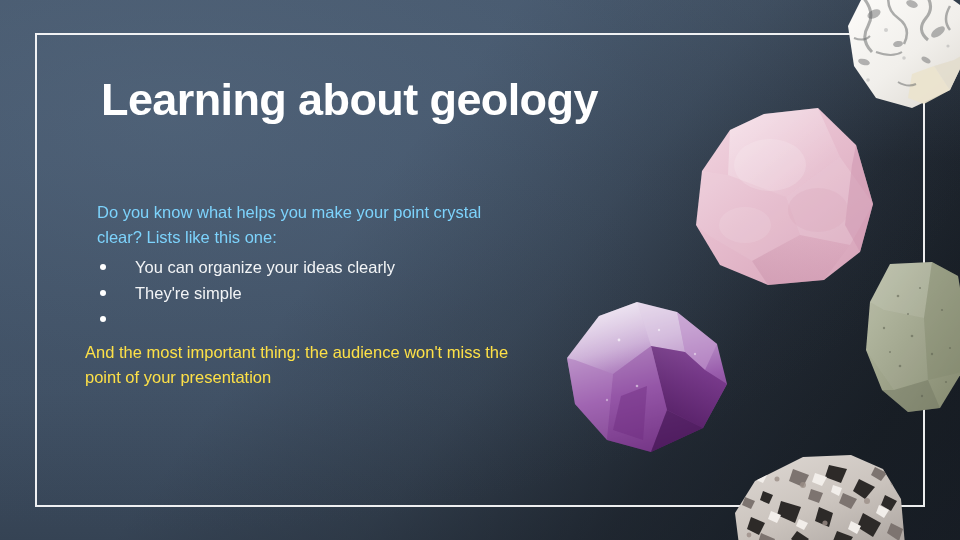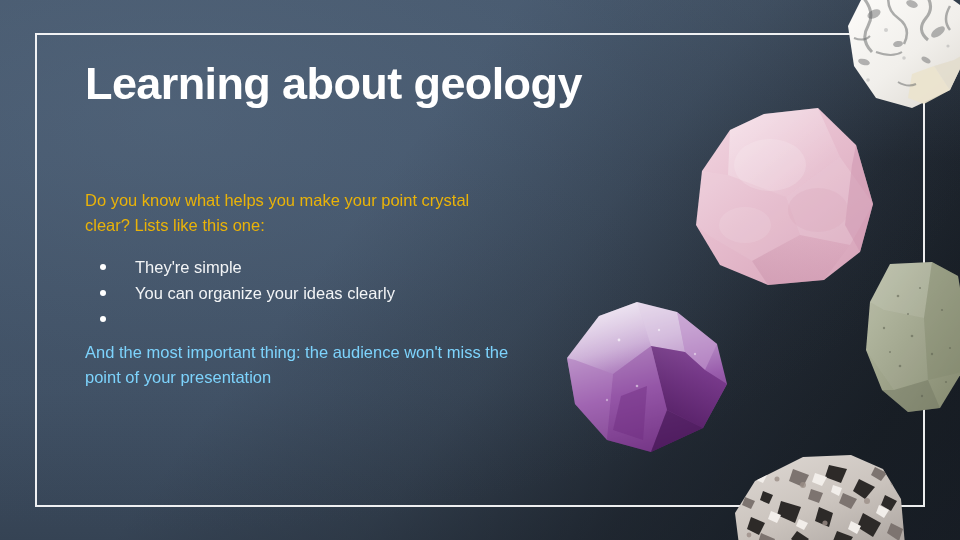--- a/index.html
+++ b/index.html
@@ -68,37 +68,37 @@
     position: absolute;
     left: 85px;
     top: 0;
     width: 470px;
     height: 540px;
   }
   .title {
     position: absolute;
     top: 58px;
     left: 0;
-    margin: 0;
+    margin: 16px;
     font-size: 45px;
     font-weight: bold;
     letter-spacing: -0.6px;
     color: #ffffff;
     white-space: nowrap;
     line-height: 1.15;
   }
   .intro {
     position: absolute;
     top: 188px;
     left: 0;
     width: 400px;
-    margin: 0;
+    margin: 12px;
     font-size: 16.5px;
     line-height: 25px;
-    color: #eab308;
+    color: #7dd3fc;
     font-weight: normal;
   }
   .bullets {
     position: absolute;
     top: 254px;
     left: 0;
     margin: 0;
     padding: 0;
     list-style: none;
     width: 400px;
@@ -120,21 +120,21 @@
     background: #ffffff;
   }
   .outro {
     position: absolute;
     top: 340px;
     left: 0;
     width: 430px;
     margin: 0;
     font-size: 16.5px;
     line-height: 25px;
-    color: #7dd3fc;
+    color: #fde047;
   }
 
   
   .rock {
     position: absolute;
     pointer-events: none;
   }
   .rock svg { display: block; }
 </style>
 </head>
@@ -340,25 +340,25 @@
   </div>
 
   <div class="content">
     <h1 class="title">Learning about geology</h1>
 
     <p class="intro">Do you know what helps you make your point crystal clear? Lists like this one:</p>
 
     <ul class="bullets">
       <li>
         <span class="dot"></span>
-        <span>They're simple</span>
+        <span>You can organize your ideas clearly</span>
       </li>
       <li>
         <span class="dot"></span>
-        <span>You can organize your ideas clearly</span>
+        <span>They're simple</span>
       </li>
       <li>
         <span class="dot"></span>
       </li>
     </ul>
 
     <p class="outro">And the most important thing: the audience won't miss the point of your presentation</p>
   </div>
 
 </div>

